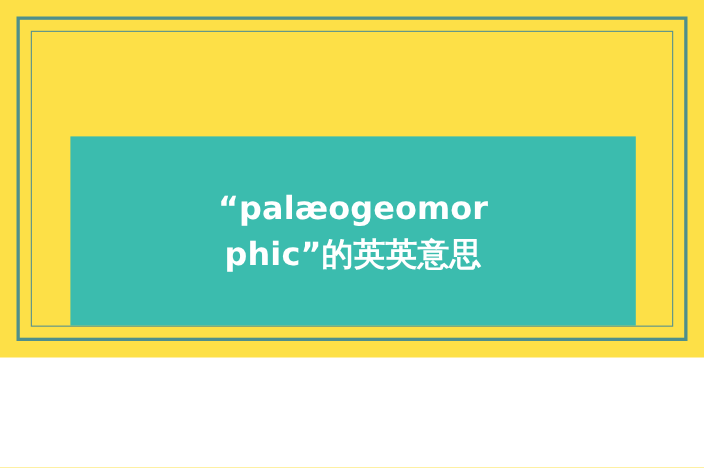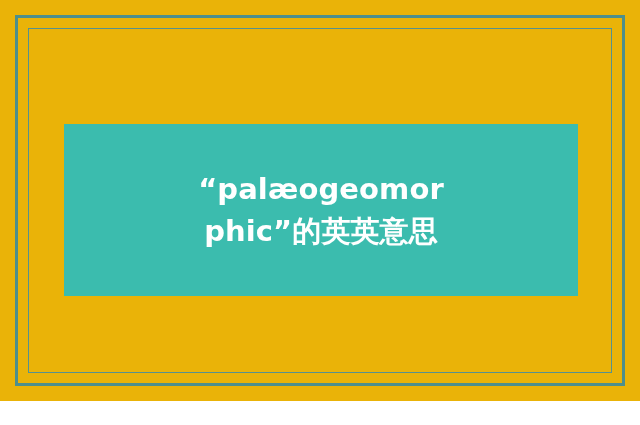--- a/index.html
+++ b/index.html
@@ -11,22 +11,22 @@
     width: 640px;
     height: 425px;
     overflow: hidden;
     font-family: "Liberation Sans", "DejaVu Sans", sans-serif;
   }
 
   
   .canvas {
     position: relative;
     width: 640px;
-    height: 401px;
-    background: #eab308;
+    height: 325px;
+    background: #fde047;
     box-sizing: border-box;
     padding-left: 23px;
   }
 
   
   .frame-outer {
     position: absolute;
     left: 15px;
     top: 15px;
     right: 15px;

